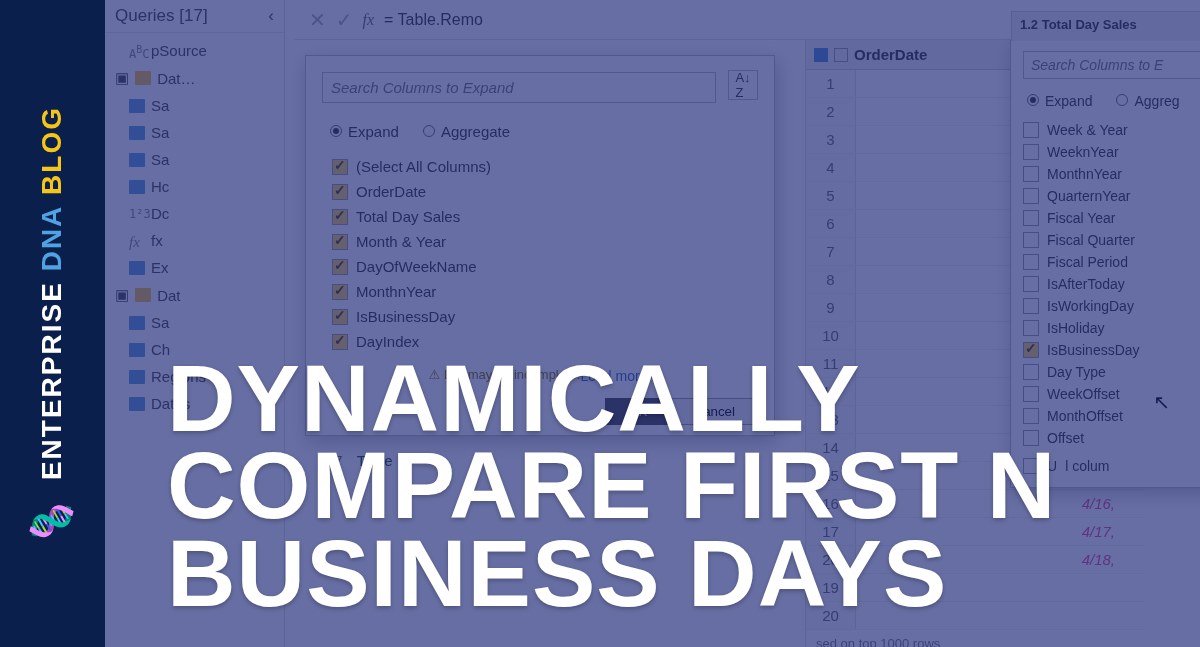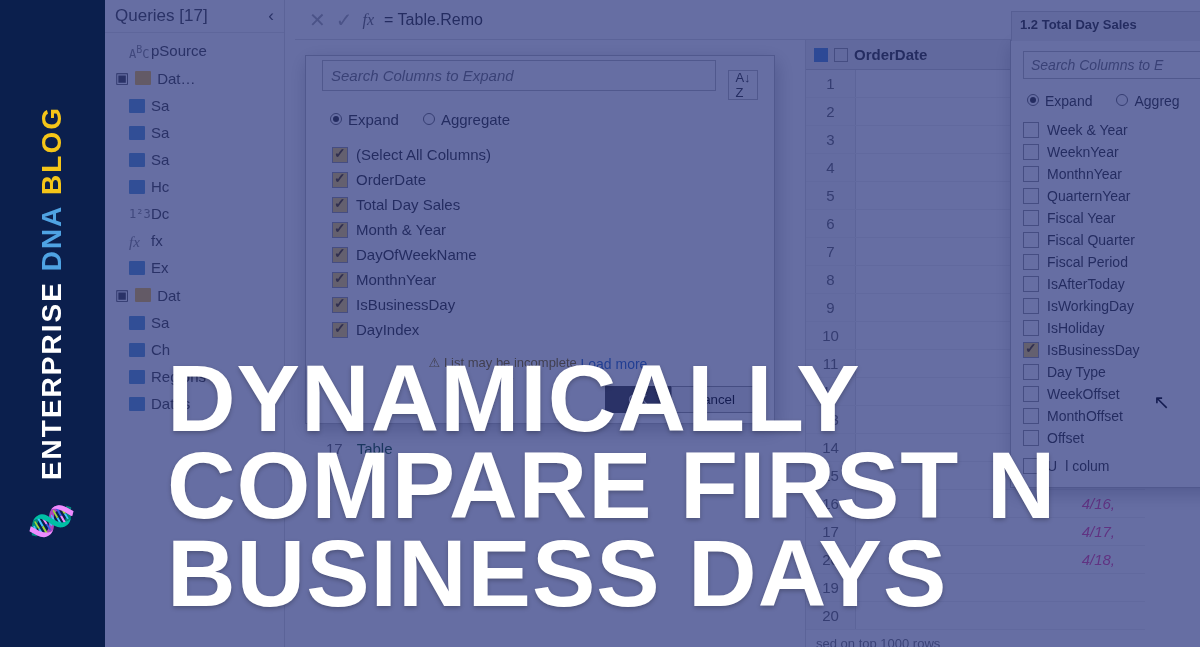--- a/index.html
+++ b/index.html
@@ -134,21 +134,21 @@
   .grid-row .val { flex:1; text-align:right; padding-right:30px; font-style:italic; color:#ec4899; line-height:28px;}
 
   
   .expand-popup {
     position:absolute;
     left: 200px; top: 55px;
     width: 470px;
     background:#fff;
     border:1px solid #bbb;
     box-shadow: 2px 6px 18px rgba(0,0,0,0.25);
-    padding: 4px 16px 10px 16px;
+    padding: 16px 16px 10px 16px;
     z-index: 20;
   }
   .search-box {
     width: 100%;
     padding: 6px 8px;
     font-size: 15px;
     font-style: italic;
     color:#888;
     border:1px solid #bbb;
     margin-bottom: 14px;

